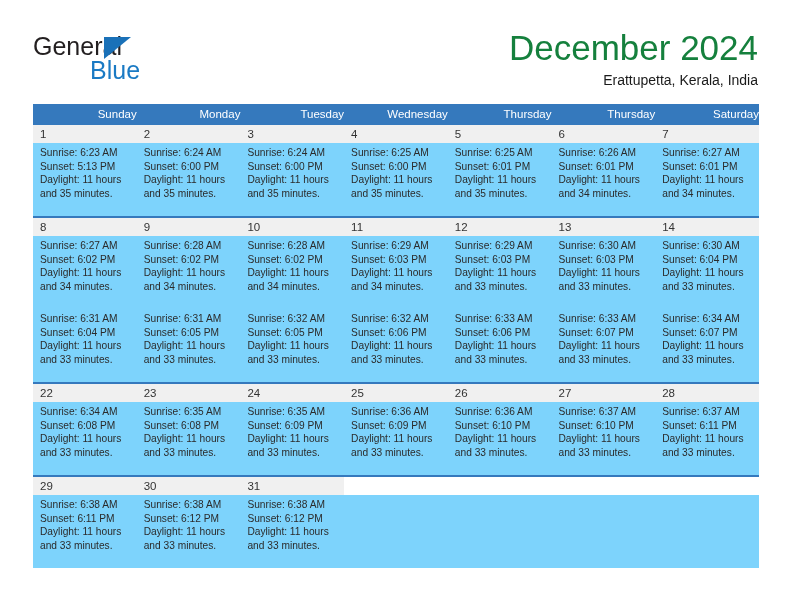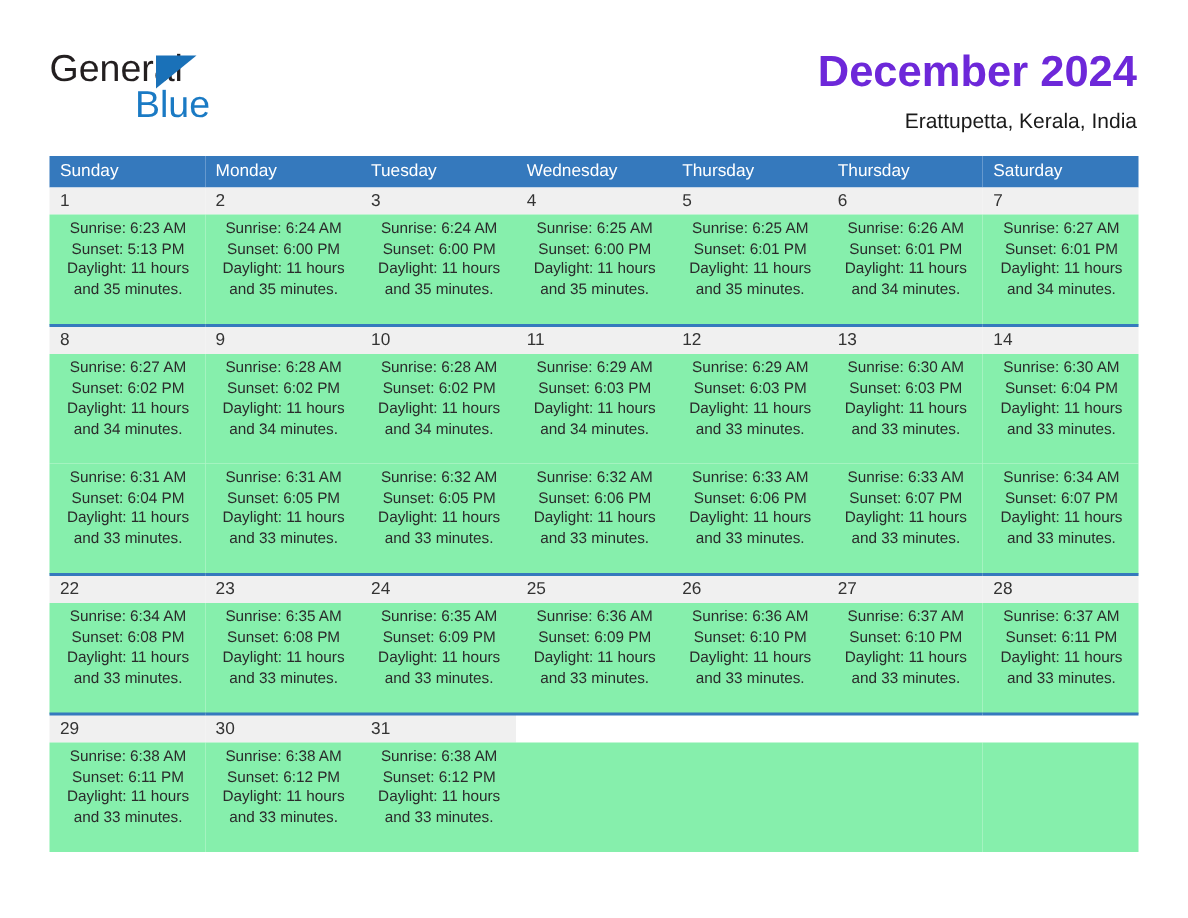--- a/index.html
+++ b/index.html
@@ -66,23 +66,23 @@
     line-height: 28px;
   }
 
   .title-block {
     position: absolute;
     right: 34px;
     top: 30px;
     text-align: right;
   }
   .cal-title {
-    font-size: 29px;
-    font-weight: bold;
-    color: #6d28d9;
+    font-size: 35px;
+    font-weight: normal;
+    color: #15803d;
     line-height: 36px;
     white-space: nowrap;
   }
   .cal-subtitle {
     font-size: 14px;
     color: #1a1a1a;
     line-height: 20px;
     margin-top: 4px;
     white-space: nowrap;
   }
@@ -94,48 +94,47 @@
     top: 104px;
     width: 726px;
     border-collapse: collapse;
     table-layout: fixed;
   }
   .calendar th {
     background: #3579bd;
     color: #ffffff;
     font-size: 11.5px;
     font-weight: normal;
-    text-align: left;
+    text-align: right;
     padding: 4px 0 5px 7px;
     height: 12px;
     border: none;
   }
   .calendar col { width: 103.71px; }
 
   tr.daynum-row td {
     background: #f0f0f0;
     border-top: 2px solid #3579bd;
     font-size: 11.5px;
     color: #333333;
     padding: 3px 0 3px 7px;
     vertical-align: top;
     height: 12px;
   }
   tr.first-week td.daynum {
     border-top: none;
   }
   tr.info-row td {
-    background: #86efac;
+    background: #7dd3fc;
     font-size: 10.2px;
     color: #2b2b2b;
     padding: 3px 6px 10px 7px;
     vertical-align: top;
     line-height: 13.6px;
     height: 60px;
-    text-align: center;
   }
   tr.info-row td .line { display: block; white-space: nowrap; }
   td.empty-cell { background: #ffffff; }
   tr.daynum-row td.empty-cell { background: #ffffff; }
 </style>
 </head>
 <body>
 
 <div class="page">
 

